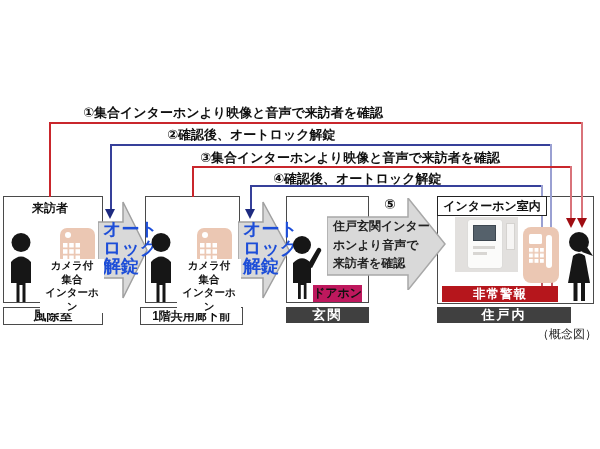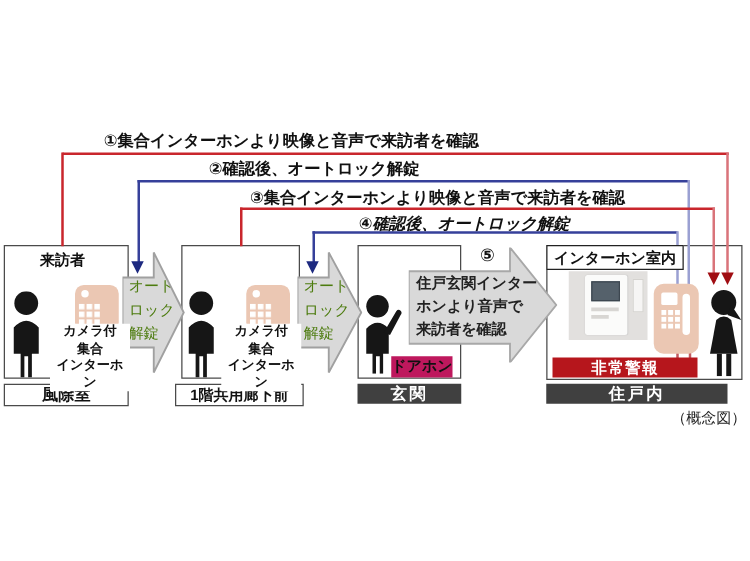--- a/index.html
+++ b/index.html
@@ -21,21 +21,21 @@
   .head-red{border-top:10px solid #a00d12;}
   .head-blue{border-top:10px solid #1d2a80;}
   
   .stationbox{position:absolute;background:#fff;border:1.5px solid #4a4a4a;box-sizing:border-box;z-index:1;}
   .zonelabelbox{position:absolute;background:#fff;border:1.5px solid #4a4a4a;box-sizing:border-box;z-index:2;
     display:flex;align-items:center;justify-content:center;font-size:13px;font-weight:700;}
   .zonebanner{position:absolute;background:#404040;color:#fff;z-index:2;
     display:flex;align-items:center;justify-content:center;font-size:13px;font-weight:700;letter-spacing:2px;}
   
   .grayarrow{position:absolute;z-index:2;}
-  .arrowtext{position:absolute;z-index:4;font-size:12px;font-weight:400;color:#4d7c0f;line-height:18.5px;white-space:nowrap;}
+  .arrowtext{position:absolute;z-index:4;font-size:18px;font-weight:700;color:#1d4ed8;line-height:18.5px;white-space:nowrap;}
   .arrow3text{position:absolute;z-index:4;font-size:12px;font-weight:600;color:#222;line-height:18.5px;white-space:nowrap;}
   
   .boxtext{position:absolute;z-index:4;font-weight:700;color:#111;white-space:nowrap;}
   .devtext{position:absolute;z-index:4;font-size:10.5px;line-height:13.5px;font-weight:700;color:#111;text-align:center;background:#fff;font-family:Liberation Serif, serif;}
   .person{position:absolute;z-index:4;}
   .intercom-icon{position:absolute;z-index:4;width:35px;height:37px;background:#ebc7b3;border-radius:7px;}
   .cam-dot{position:absolute;left:5px;top:4px;width:6px;height:6px;border-radius:50%;background:#fff;}
   .keypad{position:absolute;left:3px;top:15px;width:17px;height:17px;
     background-image:linear-gradient(#fff,#fff);background-size:4.5px 4.5px;background-repeat:space;}
   
@@ -59,21 +59,21 @@
   .note{position:absolute;z-index:2;font-size:12px;color:#222;white-space:nowrap;}
 </style>
 </head>
 <body>
 
 <div id="stage">
 
   <div class="flowtext" style="left:83px;top:104px;">①集合インターホンより映像と音声で来訪者を確認</div>
   <div class="flowtext" style="left:140px;top:126px;margin-left:27px;">②確認後、オートロック解錠</div>
   <div class="flowtext" style="left:200px;top:149px;">③集合インターホンより映像と音声で来訪者を確認</div>
-  <div class="flowtext" style="left:287px;top:170px;font-style:italic;">④確認後、オートロック解錠</div>
+  <div class="flowtext" style="left:273px;top:170px;">④確認後、オートロック解錠</div>
   <div class="flowtext" style="left:384px;top:196px;font-size:14px;">⑤</div>
 
   <div class="stationbox" style="left:3px;top:196px;width:100px;height:107px;"></div>
   <div class="stationbox" style="left:145px;top:196px;width:95px;height:107px;"></div>
   <div class="stationbox" style="left:286px;top:196px;width:83px;height:107px;"></div>
   <div class="stationbox" style="left:437px;top:196px;width:157px;height:108px;"></div>
 
   <svg class="grayarrow" style="left:98px;top:200px;" width="50" height="100" viewBox="0 0 50 100">
     <polygon points="0,22 25,22 25,2 49,50 25,98 25,78 0,78" fill="#d9d9d9" stroke="#a0a0a0" stroke-width="1.5"></polygon>
   </svg>
@@ -186,17 +186,17 @@
   <div class="alarmbanner" style="left:442px;top:286px;width:116px;height:16px;">非常警報</div>
   <svg class="person" style="left:566px;top:232px;" width="28" height="69" viewBox="0 0 28 69">
     <g fill="#161616">
       <circle cx="13" cy="10" r="10"></circle>
       <path d="M19 12 L27 24 L16 20 Z"></path>
       <path d="M7 24 Q13 18.5 19 24 L24 51 L2 51 Z"></path>
       <path d="M7.5 51 L11.5 51 L11.5 69 L7.5 69 Z"></path>
       <path d="M15 51 L19 51 L19 69 L15 69 Z"></path>
     </g>
   </svg>
-  <div class="zonebanner" style="left:437px;top:307px;width:145px;height:16px;">住戸内</div>
+  <div class="zonebanner" style="left:437px;top:307px;width:134px;height:16px;">住戸内</div>
 
   <div class="note" style="left:537px;top:326px;">（概念図）</div>
 
 </div>
 
 </body></html>

